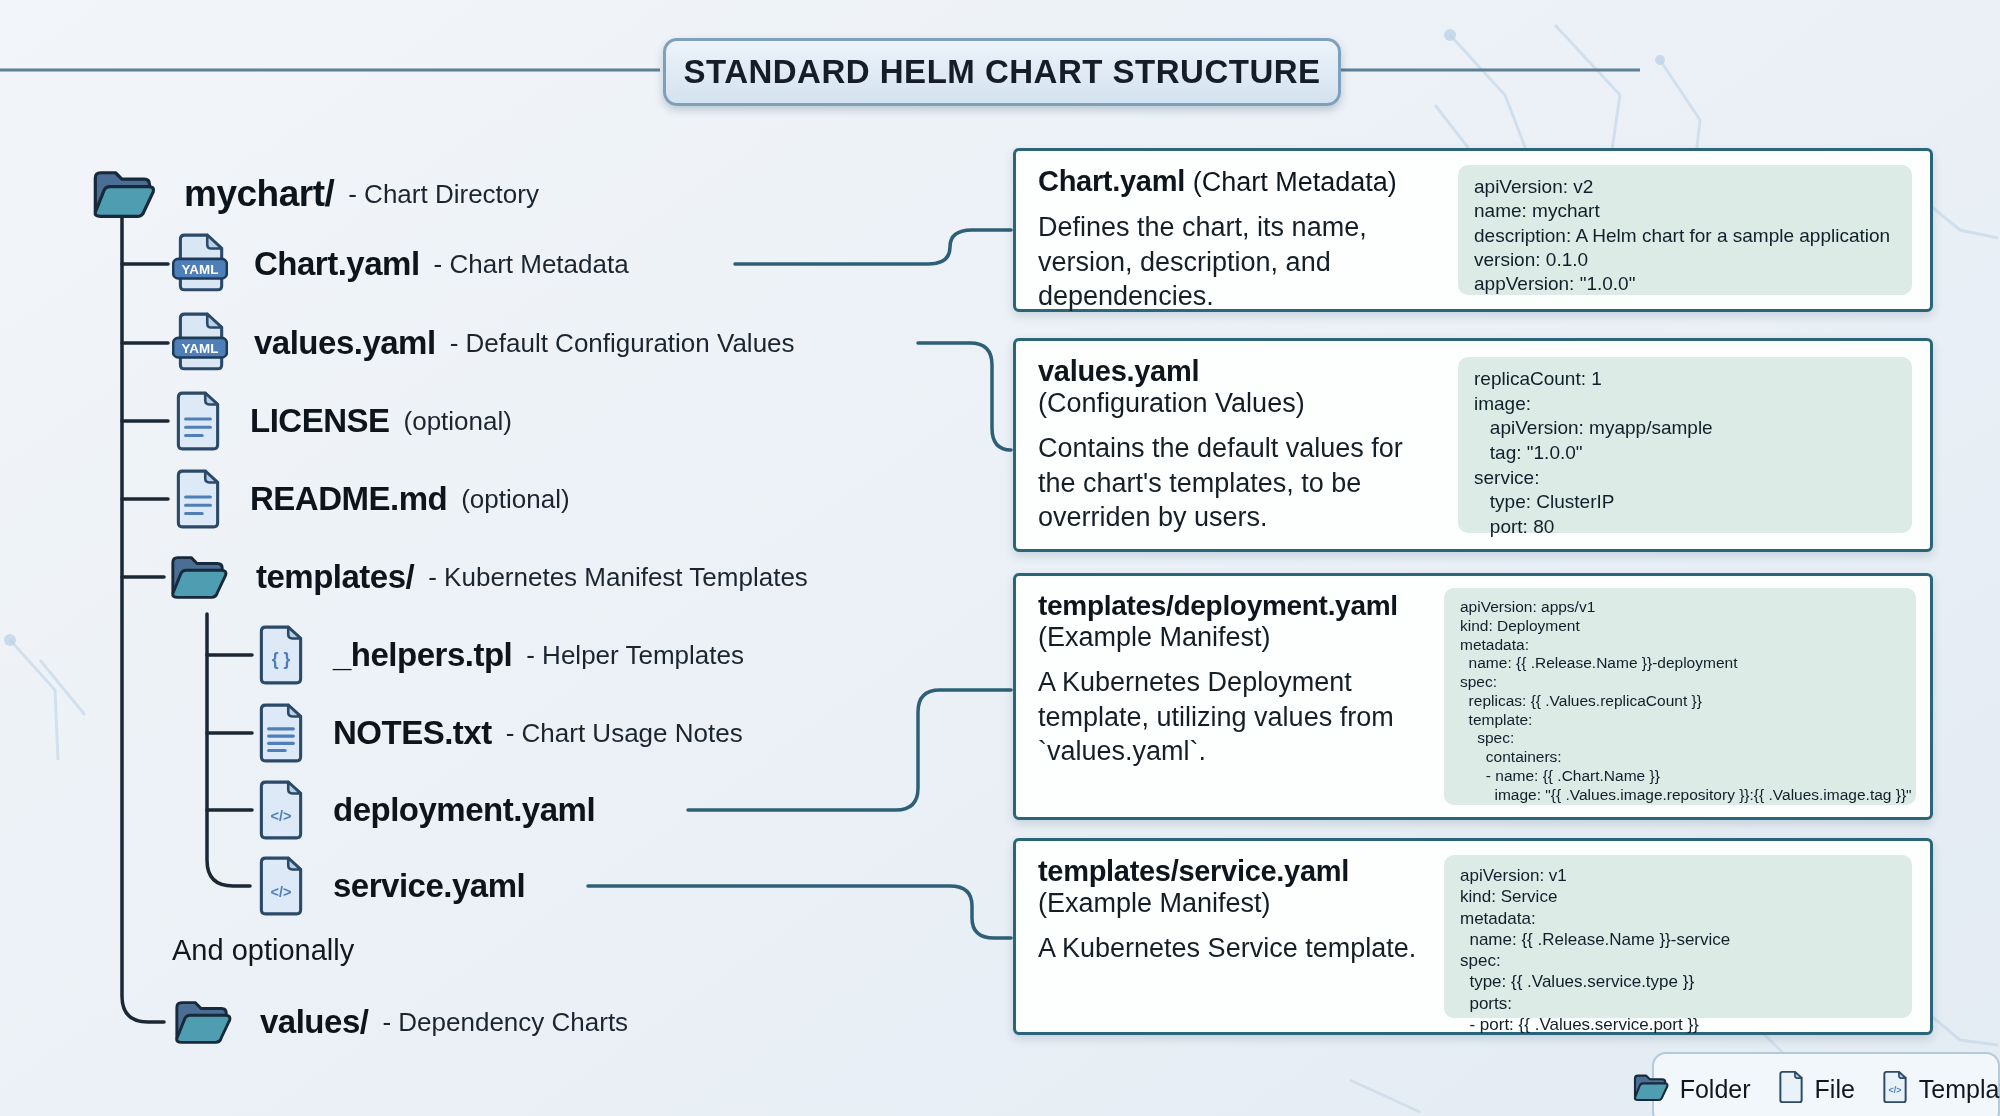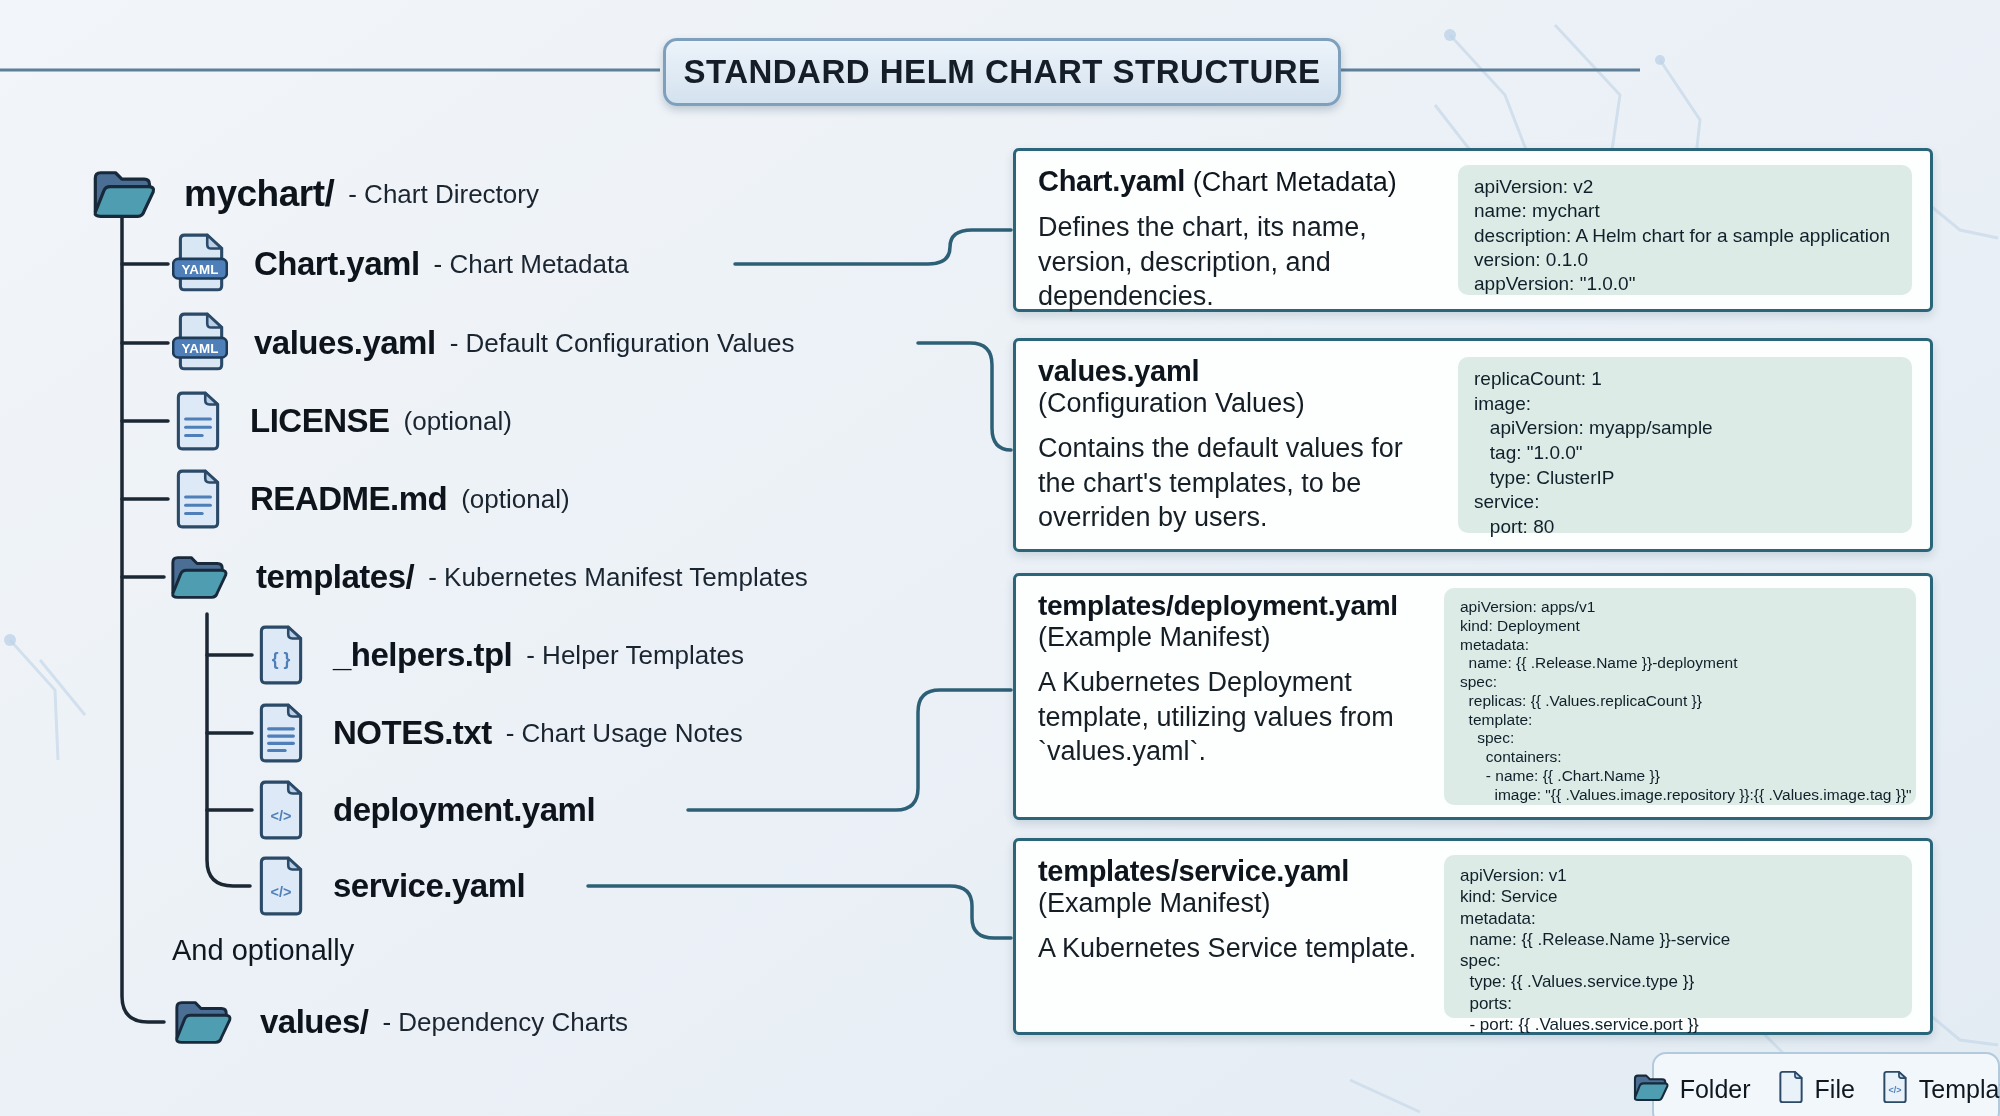--- a/index.html
+++ b/index.html
@@ -269,21 +269,21 @@
     </div>
     <div class="code c1"><div><b>apiVersion:</b> v2</div><div><b>name:</b> mychart</div><div><b>description:</b> A Helm chart for a sample application</div><div><b>version:</b> 0.1.0</div><div><b>appVersion:</b> "1.0.0"</div></div>
   </div>
 
   <div class="card" style="top:338px;height:214px;">
     <div class="txt">
       <h2>values.yaml</h2>
       <div class="subline">(Configuration Values)</div>
       <p style="width:370px;">Contains the default values for the chart's templates, to be overriden by users.</p>
     </div>
-    <div class="code c2"><div><b>replicaCount:</b> 1</div><div><b>image:</b></div><div><b>   apiVersion:</b> myapp/sample</div><div><b>   tag:</b> "1.0.0"</div><div><b>   type:</b> ClusterIP</div><div><b>service:</b></div><div><b>   port:</b> 80</div></div>
+    <div class="code c2"><div><b>replicaCount:</b> 1</div><div><b>image:</b></div><div><b>   apiVersion:</b> myapp/sample</div><div><b>   tag:</b> "1.0.0"</div><div><b>service:</b></div><div><b>   type:</b> ClusterIP</div><div><b>   port:</b> 80</div></div>
   </div>
 
   <div class="card" style="top:573px;height:247px;">
     <div class="txt">
       <h2 style="font-size:28px;">templates/deployment.yaml</h2>
       <div class="subline">(Example Manifest)</div>
       <p style="width:380px;">A Kubernetes Deployment template, utilizing values from `values.yaml`.</p>
     </div>
     <div class="code c3"><div><b>apiVersion:</b> apps/v1</div><div><b>kind:</b> Deployment</div><div><b>metadata:</b></div><div><b>  name:</b> {{ .Release.Name }}-deployment</div><div><b>spec:</b></div><div><b>  replicas:</b> {{ .Values.replicaCount }}</div><div><b>  template:</b></div><div><b>    spec:</b></div><div><b>      containers:</b></div><div><b>      - name:</b> {{ .Chart.Name }}</div><div><b>        image:</b> "{{ .Values.image.repository }}:{{ .Values.image.tag }}"</div></div>
   </div>

